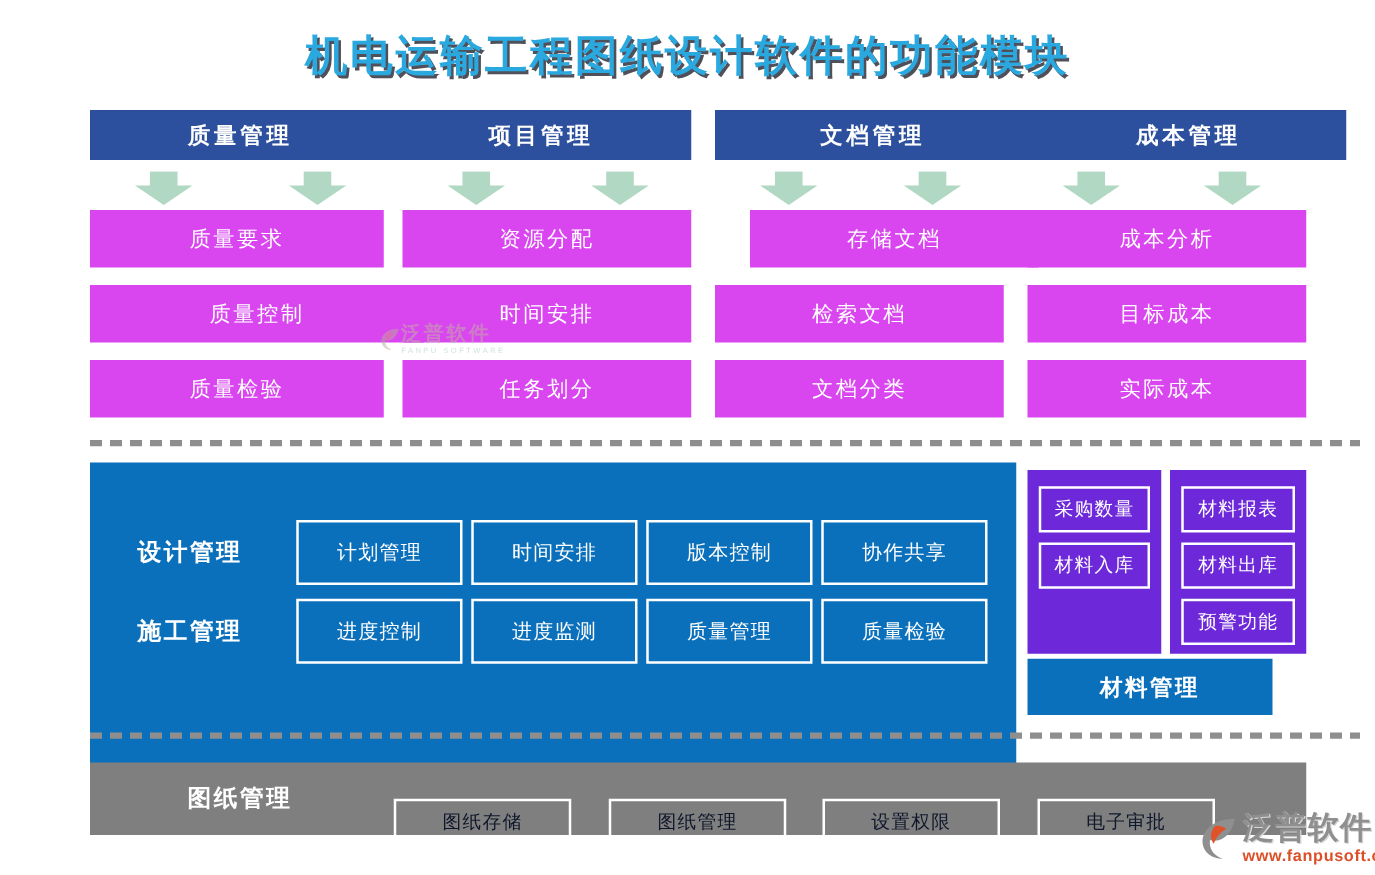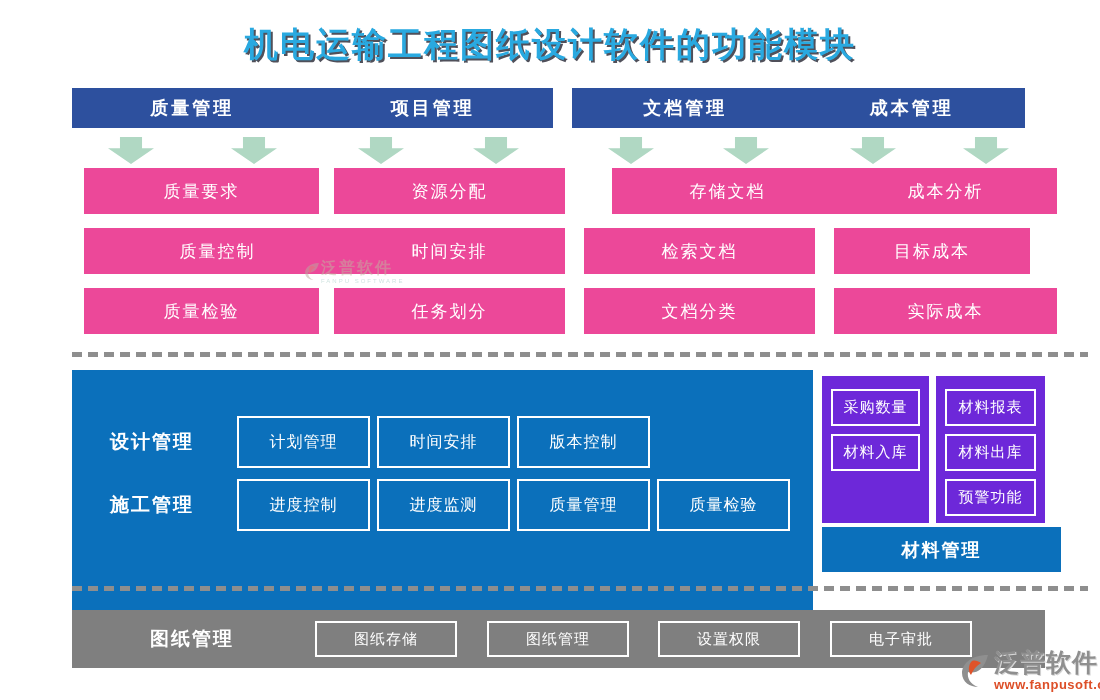--- a/index.html
+++ b/index.html
@@ -5,61 +5,61 @@
   html,body{margin:0;padding:0;background:#fff;width:1100px;height:700px;overflow:hidden;
     font-family:"Liberation Sans","DejaVu Sans",sans-serif;}
   .title{position:absolute;top:22px;left:0;width:1100px;margin:0;text-align:center;
     font-size:34px;font-weight:bold;letter-spacing:2px;color:#29a9e0;
     text-shadow:2px 2px 0 #50505a;}
   .hdrbar{position:absolute;top:88px;height:40px;background:#2d509e;display:flex;}
   .hdrlabel{flex:1;display:flex;align-items:center;justify-content:center;
     color:#fff;font-size:18px;font-weight:bold;letter-spacing:3px;}
   .arrow{position:absolute;top:137px;width:46px;height:27px;background:#b0d8c3;
     clip-path:polygon(26% 0,74% 0,74% 42%,100% 42%,50% 100%,0 42%,26% 42%);}
-  .cell{position:absolute;height:46px;background:#ec4899;display:flex;align-items:center;
-    justify-content:center;color:#fff;font-size:17px;letter-spacing:2px;margin-left:12px;}
+  .cell{position:absolute;height:46px;background:#d946ef;display:flex;align-items:center;
+    justify-content:center;color:#fff;font-size:17px;letter-spacing:2px;}
   .dash{position:absolute;left:72px;width:1016px;height:5px;
     background:repeating-linear-gradient(90deg,#8e8e8e 0 10px,transparent 10px 16px);}
   .panel{position:absolute;left:72px;top:370px;width:741px;height:248px;background:#0b70bb;}
   .plabel{position:absolute;left:38px;height:52px;display:flex;align-items:center;
     color:#fff;font-size:19px;font-weight:bold;letter-spacing:2px;}
   .pbox{position:absolute;width:133px;height:52px;border:2px solid #fff;box-sizing:border-box;
     display:flex;align-items:center;justify-content:center;color:#fff;font-size:16px;letter-spacing:1px;}
   .mpanel{position:absolute;top:376px;height:147px;background:#6d28d9;}
   .mbox{position:absolute;left:9px;right:9px;height:37px;border:2px solid #fff;box-sizing:border-box;
     display:flex;align-items:center;justify-content:center;color:#fff;font-size:15px;letter-spacing:1px;}
-  .mfooter{position:absolute;left:822px;top:527px;width:239px;height:45px;background:#0b70bb;
+  .mfooter{position:absolute;left:822px;top:527px;width:196px;height:45px;background:#0b70bb;
     display:flex;align-items:center;justify-content:center;color:#fff;font-size:18px;
     font-weight:bold;letter-spacing:2px;}
   .graybar{position:absolute;left:72px;top:610px;width:973px;height:58px;background:#7f7f7f;}
   .glabel{position:absolute;left:78px;top:0;height:58px;display:flex;align-items:center;
     color:#fff;font-size:19px;font-weight:bold;letter-spacing:2px;}
-  .gbox{position:absolute;top:11px;width:142px;height:36px;border:2px solid #fff;box-sizing:border-box;
-    display:flex;align-items:center;justify-content:center;color:#ffffff;font-size:15px;letter-spacing:1px;}
+  .gbox{position:absolute;top:29px;width:142px;height:36px;border:2px solid #fff;box-sizing:border-box;
+    display:flex;align-items:center;justify-content:center;color:#0f172a;font-size:15px;letter-spacing:1px;}
   .watermark{position:absolute;left:303px;top:260px;display:flex;align-items:flex-start;
     opacity:.5;pointer-events:none;}
   .watermark .wm-text{display:flex;flex-direction:column;line-height:1;}
   .wm-cn{font-size:16px;font-weight:bold;color:#c2b49f;letter-spacing:2px;}
   .wm-en{font-size:6px;color:#9fc7c0;letter-spacing:2px;margin-top:2px;}
   .brand{position:absolute;left:958px;top:650px;display:flex;align-items:flex-start;}
   .brand-col{display:flex;flex-direction:column;line-height:1;margin-left:2px;}
   .brand-name{font-size:25px;font-weight:bold;color:#8f8f8f;letter-spacing:1px;
     text-shadow:1px 1px 0 #d6d6d6;}
   .brand-url{font-size:13px;font-weight:bold;color:#dd4f28;margin-top:3px;letter-spacing:.5px;}
 </style>
 </head>
 <body>
 
 <h1 class="title">机电运输工程图纸设计软件的功能模块</h1>
 
 <div class="hdrbar" style="left:72px;width:481px">
   <span class="hdrlabel">质量管理</span>
   <span class="hdrlabel">项目管理</span>
 </div>
-<div class="hdrbar" style="left:572px;width:453px">
+<div class="hdrbar" style="left:572px;width:505px">
   <span class="hdrlabel">文档管理</span>
   <span class="hdrlabel">成本管理</span>
 </div>
 
 <div class="arrow" style="left:108px"></div>
 <div class="arrow" style="left:231px"></div>
 <div class="arrow" style="left:358px"></div>
 <div class="arrow" style="left:473px"></div>
 <div class="arrow" style="left:608px"></div>
 <div class="arrow" style="left:723px"></div>
@@ -72,41 +72,42 @@
 
 <div class="cell" style="left:322px;top:168px;width:231px">资源分配</div>
 <div class="cell" style="left:322px;top:228px;width:231px">时间安排</div>
 <div class="cell" style="left:322px;top:288px;width:231px">任务划分</div>
 
 <div class="cell" style="left:600px;top:168px;width:231px">存储文档</div>
 <div class="cell" style="left:572px;top:228px;width:231px">检索文档</div>
 <div class="cell" style="left:572px;top:288px;width:231px">文档分类</div>
 
 <div class="cell" style="left:822px;top:168px;width:223px">成本分析</div>
-<div class="cell" style="left:822px;top:228px;width:196px">目标成本</div>
+<div class="cell" style="left:822px;top:228px;width:223px">目标成本</div>
 <div class="cell" style="left:822px;top:288px;width:223px">实际成本</div>
 
 <div class="watermark">
   <svg width="18" height="22" viewBox="0 0 34 38">
     <path d="M30 4 C12 4 4 14 4 22 C4 31 12 36 20 36 C12 33 9 27 10 21 C17 23 26 20 30 4 Z" fill="#b9ad9e"></path>
     <path d="M14 10 C10 14 10 20 13 24 C15 19 18 15 23 12 C20 10 17 9 14 10 Z" fill="#e0927a"></path>
   </svg>
   <span class="wm-text">
     <span class="wm-cn">泛普软件</span>
     <span class="wm-en">FANPU SOFTWARE</span>
   </span>
 </div>
 
 <div class="dash" style="top:352px"></div>
 
 <div class="panel">
   <span class="plabel" style="top:46px">设计管理</span>
   <div class="pbox" style="left:165px;top:46px">计划管理</div>
   <div class="pbox" style="left:305px;top:46px">时间安排</div>
   <div class="pbox" style="left:445px;top:46px">版本控制</div>
+  <div class="pbox" style="left:585px;top:46px">协作共享</div>
   <span class="plabel" style="top:109px">施工管理</span>
   <div class="pbox" style="left:165px;top:109px">进度控制</div>
   <div class="pbox" style="left:305px;top:109px">进度监测</div>
   <div class="pbox" style="left:445px;top:109px">质量管理</div>
   <div class="pbox" style="left:585px;top:109px">质量检验</div>
 </div>
 
 <div class="mpanel" style="left:822px;width:107px">
   <div class="mbox" style="top:13px">采购数量</div>
   <div class="mbox" style="top:58px">材料入库</div>

